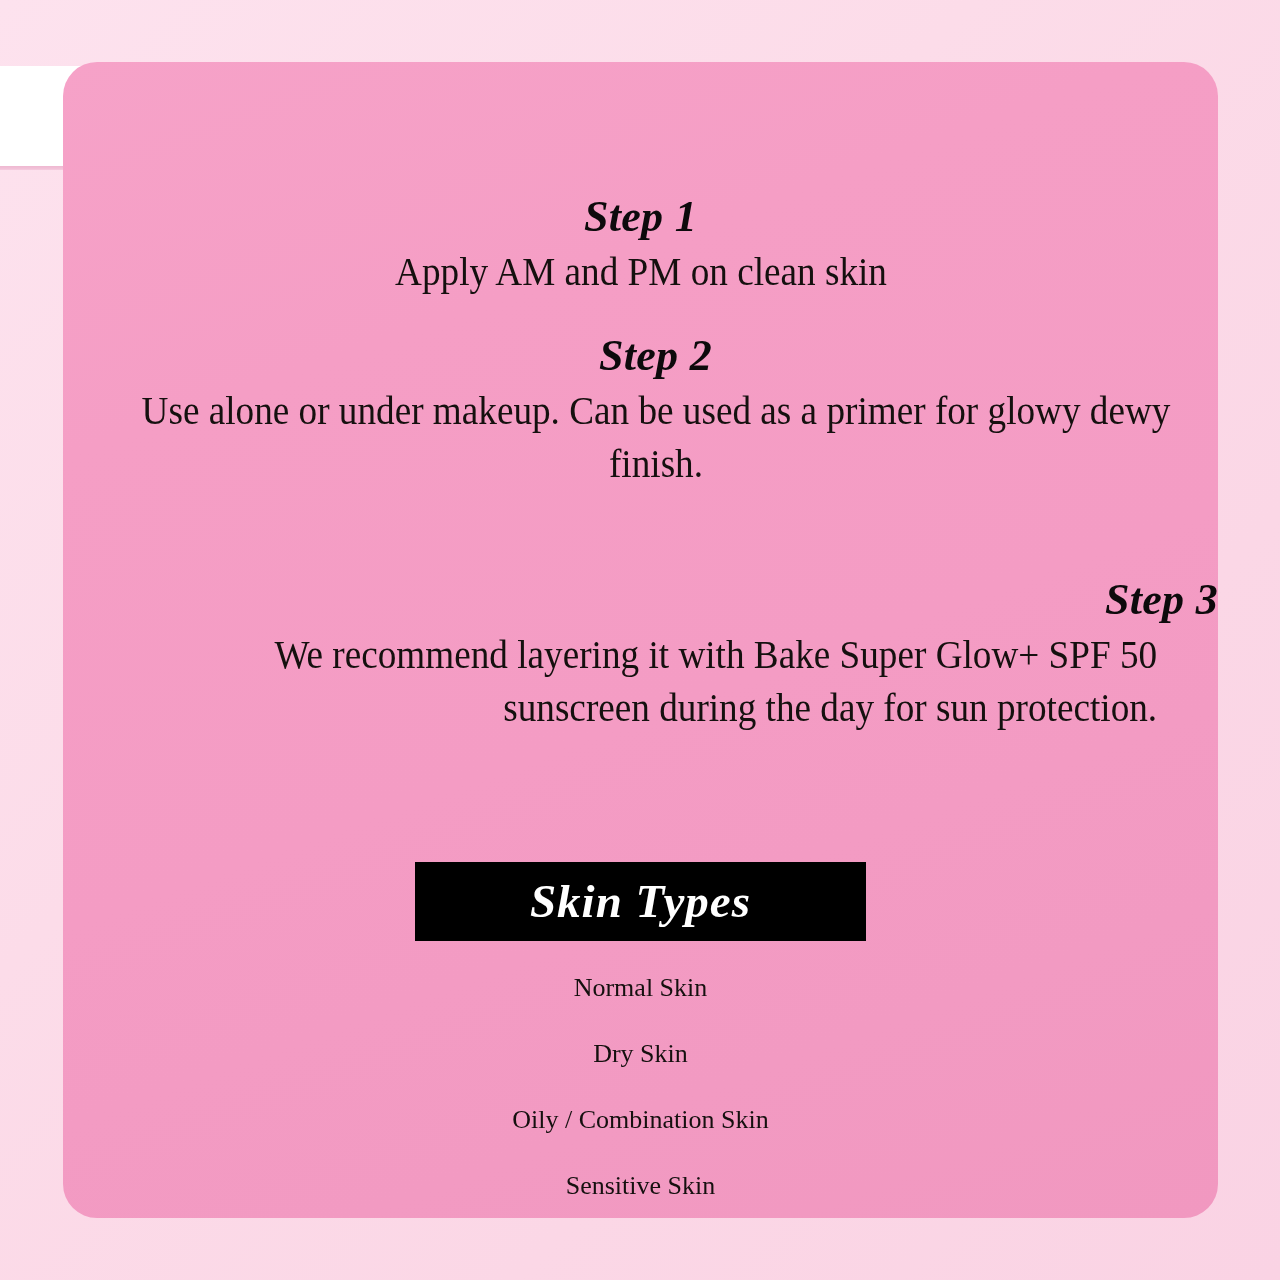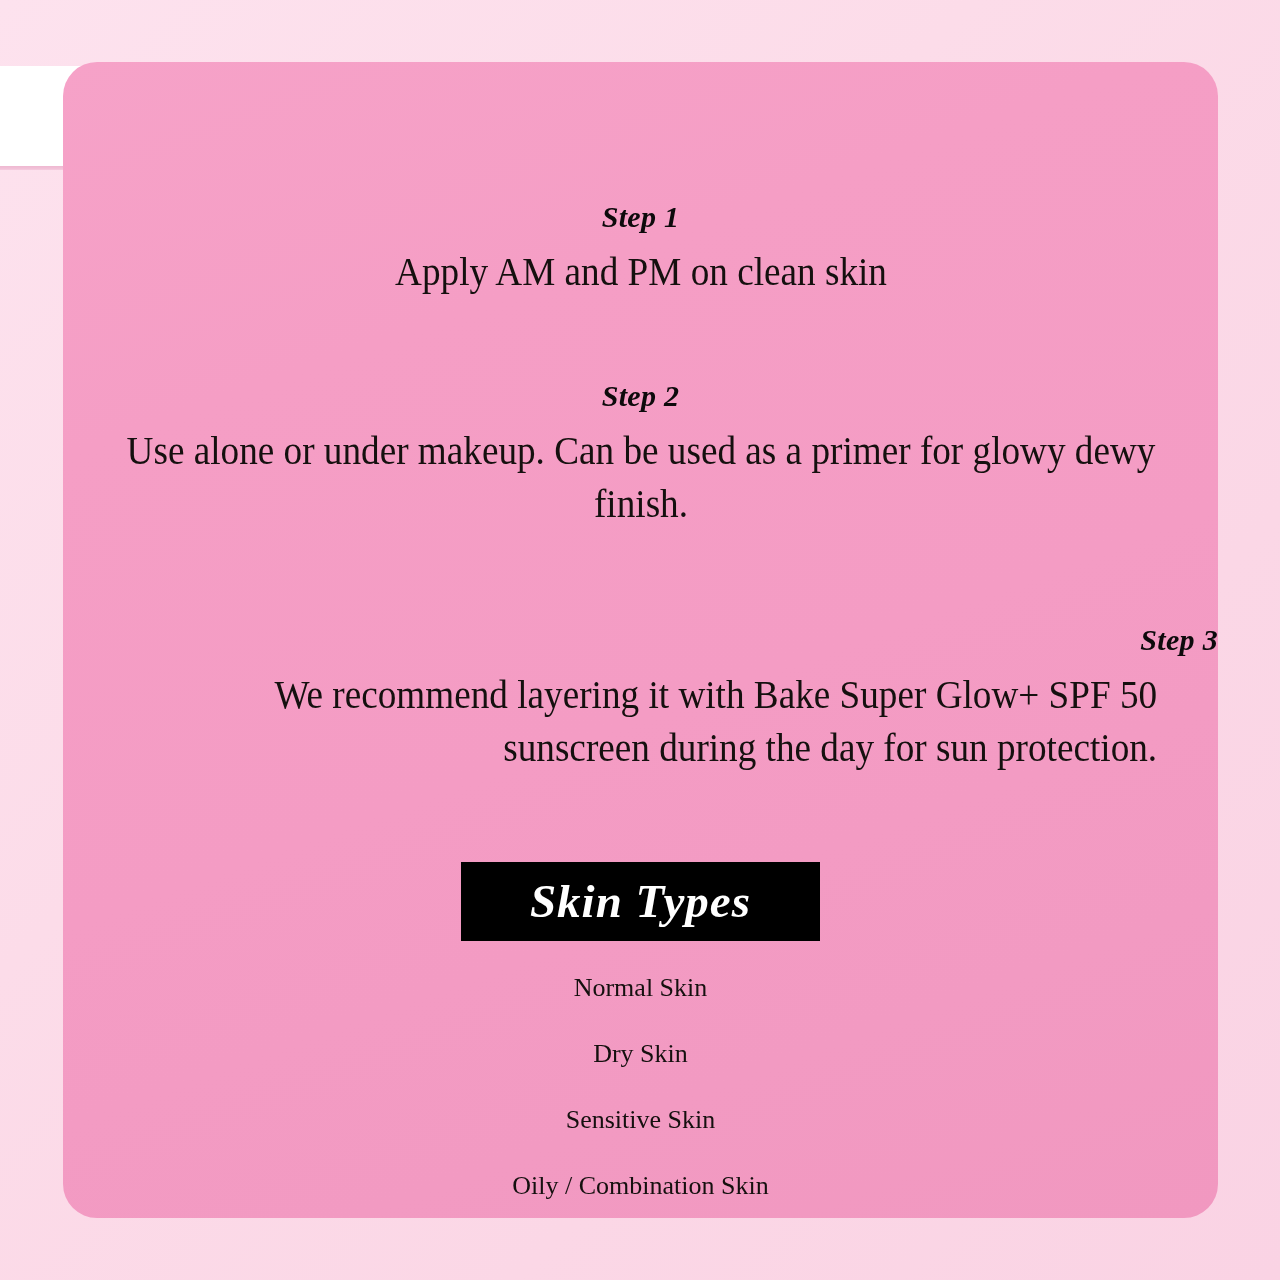--- a/index.html
+++ b/index.html
@@ -86,28 +86,28 @@
     width: 1155px;
     text-align: center;
     color: #120d10;
   }
 
   .step-block {
     width: 100%;
     text-align: center;
   }
   .step-block.s1 { margin-top: 0; }
-  .step-block.s2 { margin-top: 76px; }
+  .step-block.s2 { margin-top: 36px; padding-left: 15px; }
   .step-block.s3 { margin-top: 88px; text-align: right; }
 
   .step-heading {
     font-family: "Liberation Serif", "DejaVu Serif", serif;
     font-weight: bold;
     font-style: italic;
-    font-size: 30px;
+    font-size: 44px;
     line-height: 44px;
     color: #0d0a0c;
     margin: 0 0 6px 0;
     letter-spacing: 0.3px;
   }
 
   .step-body {
     font-family: "Liberation Serif", "DejaVu Serif", serif;
     font-weight: 400;
     font-size: 40px;
@@ -123,21 +123,21 @@
     position: absolute;
     left: 63px;
     top: 862px;
     width: 1155px;
     text-align: center;
   }
 
   #skin-types-badge {
     display: block;
     margin: 0 auto;
-    width: 359px;
+    width: 451px;
     height: 79px;
     background: #000000;
     line-height: 79px;
     text-align: center;
   }
   #skin-types-badge-label {
     font-family: "Liberation Serif", "DejaVu Serif", serif;
     font-weight: bold;
     font-style: italic;
     font-size: 47px;
@@ -189,18 +189,18 @@
 
   </div>
 
   <div id="skin-types-section">
     <div id="skin-types-badge">
       <span id="skin-types-badge-label">Skin Types</span>
     </div>
     <ul id="skin-types-list">
       <li>Normal Skin</li>
       <li>Dry Skin</li>
+      <li>Oily / Combination Skin</li>
       <li>Sensitive Skin</li>
-      <li>Oily / Combination Skin</li>
     </ul>
   </div>
 
 </div>
 
 </body></html>

